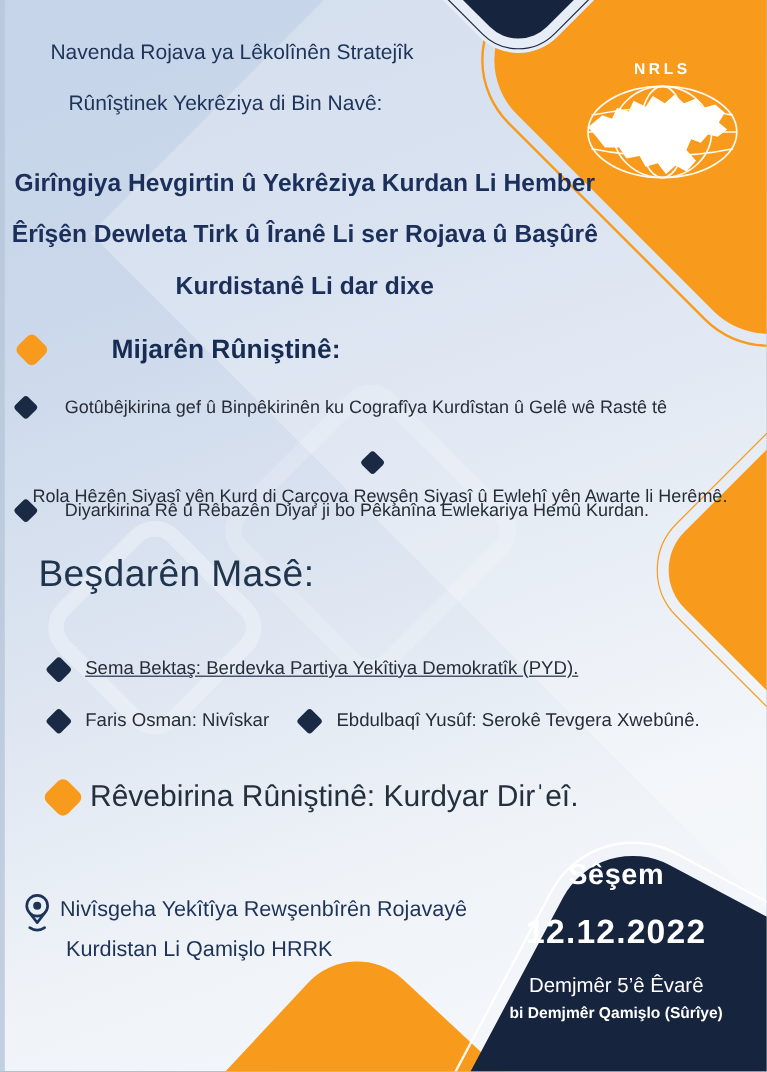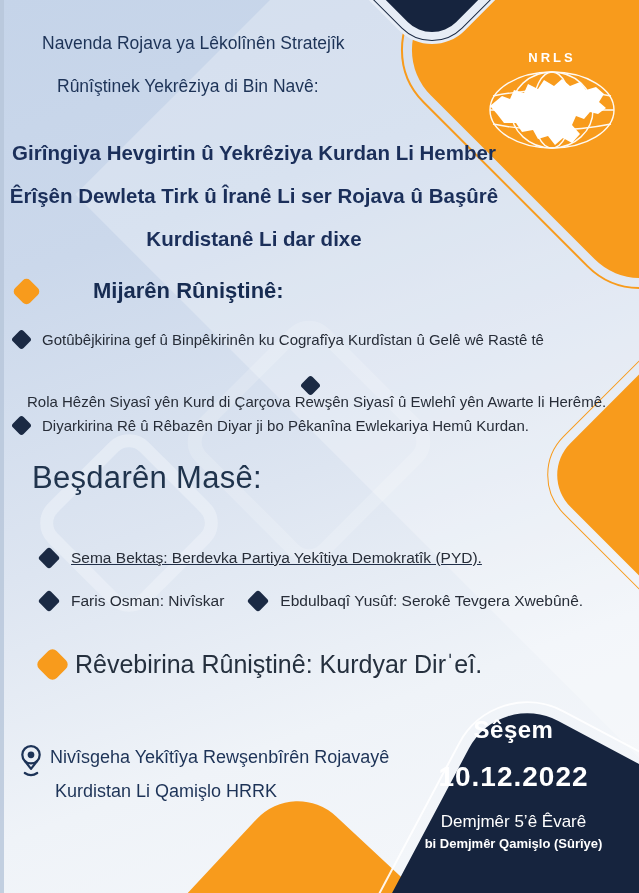--- a/index.html
+++ b/index.html
@@ -37,21 +37,21 @@
   .org{left:42px;top:33px;font-size:17.5px;color:#1D3357;}
   .session{left:57px;top:76px;font-size:17.5px;color:#1D3357;}
   .title{left:0;top:131px;width:508px;text-align:center;font-size:20.5px;font-weight:bold;
     color:#1B2F5A;line-height:43px;white-space:normal;}
   .row{position:absolute;z-index:6;display:flex;align-items:center;white-space:nowrap;}
   .d{flex:none;transform:rotate(45deg);border-radius:3px;background:#1B2A44;}
   .d-orange{background:#F89B1C;}
   .topics-head{left:16px;top:278px;gap:40px;}
   .topics-head .d{width:21px;height:21px;border-radius:5px;}
   .topics-head .lbl{margin-left:16px;font-size:22px;font-weight:bold;color:#172C52;}
-  .bullet{left:14px;}
+  .bullet{left:14px;gap:12px;}
   .bullet .d{width:15px;height:15px;}
   .bullet .lbl{margin-left:13px;font-size:15px;color:#272D38;}
   .b1{top:331px;} .b2{top:378px;flex-direction:column;} .b3{top:417px;}
   .participants-head{left:32px;top:460px;font-size:31px;font-weight:400;color:#20344D;letter-spacing:.3px;}
   .prow{left:41px;}
   .prow .d{width:16px;height:16px;}
   .prow .lbl{margin-left:14px;font-size:15.5px;color:#272D38;}
   .p1{top:549px;text-decoration:underline;} .p2{top:592px;}
   .p2 .d2{margin-left:26px;}
   .moderation{left:40px;top:650px;}
@@ -143,18 +143,18 @@
     <circle cx="12" cy="9.5" r="7" fill="none" stroke="#1D3357" stroke-width="1.8"></circle>
     <path d="M7.2 14.7 L12 20.8 L16.8 14.7" fill="none" stroke="#1D3357" stroke-width="1.8" stroke-linejoin="round" stroke-linecap="round"></path>
     <path d="M7 24.2 Q12 27.6 17 24.2" fill="none" stroke="#1D3357" stroke-width="1.8" stroke-linecap="round"></path>
     <circle cx="12" cy="9.5" r="2.7" fill="#1D3357"></circle>
   </svg>
   <div class="txt venue1">Nivîsgeha Yekîtîya Rewşenbîrên Rojavayê</div>
   <div class="txt venue2">Kurdistan  Li Qamişlo HRRK</div>
 
   <div class="date-block">
     <div class="day">Sêşem</div>
-    <div class="date">10.12.2022</div>
+    <div class="date">12.12.2022</div>
     <div class="time1">Demjmêr 5’ê Êvarê</div>
     <div class="time2">bi Demjmêr Qamişlo (Sûrîye)</div>
   </div>
 
 </div>
 
 </body></html>

